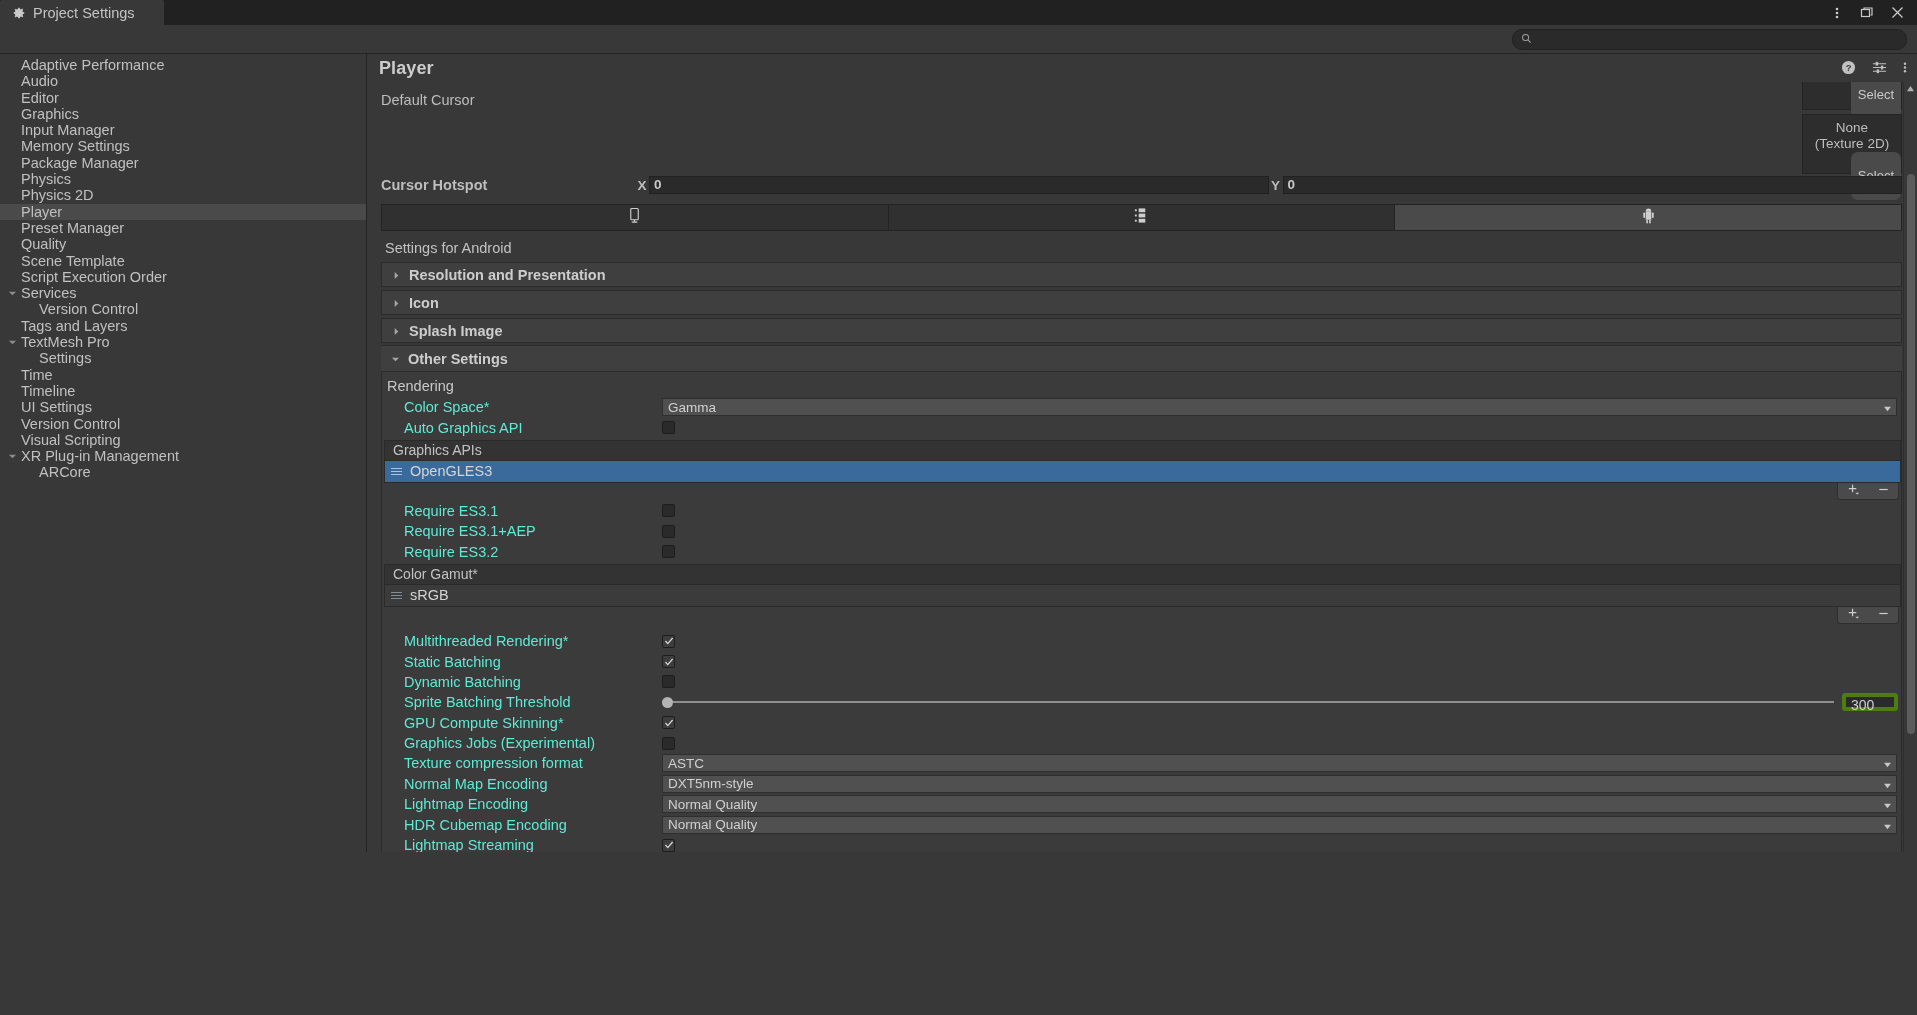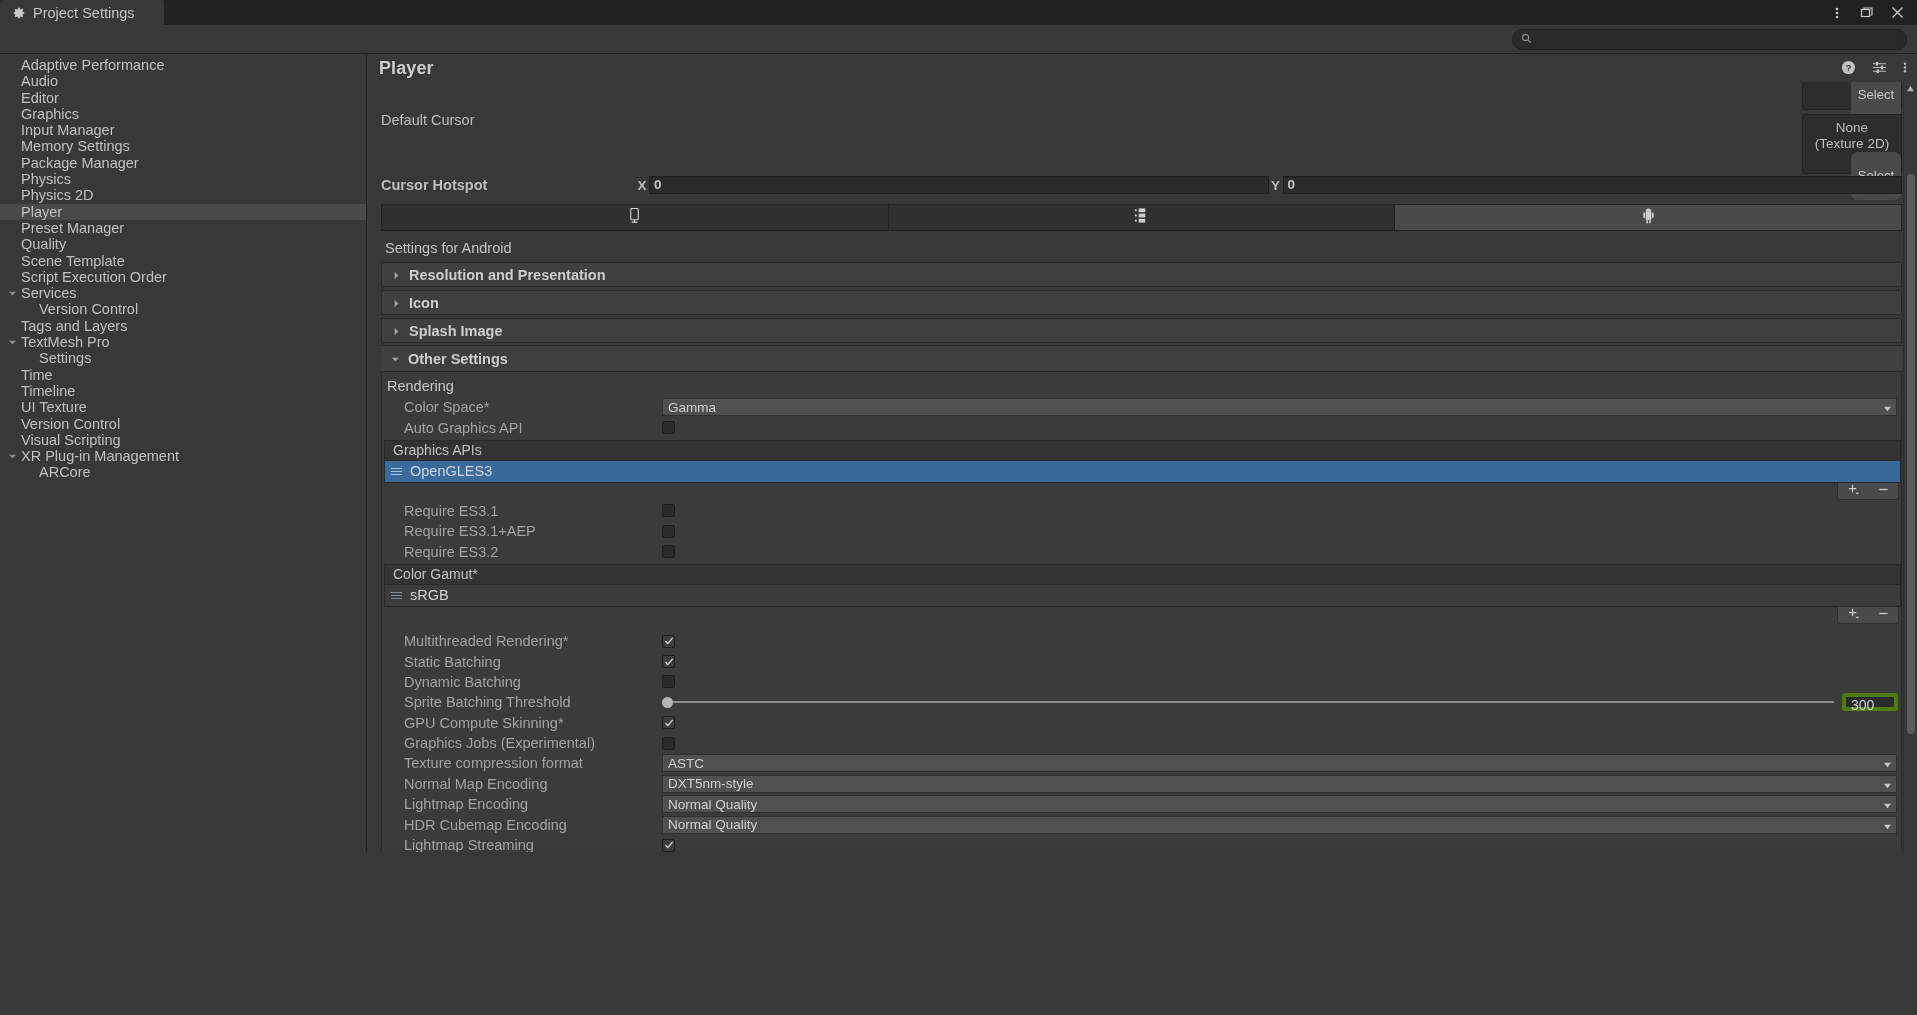--- a/index.html
+++ b/index.html
@@ -317,21 +317,21 @@
   .prop {
     display: flex;
     align-items: center;
     height: 20.4px;
     padding-left: 22px;
   }
   .prop-label {
     width: 258px;
     flex: 0 0 258px;
     font-size: 14.5px;
-    color: #a3a3a3;
+    color: #5eead4;
     white-space: nowrap;
   }
   .prop-ctl { flex: 1 1 auto; display: flex; align-items: center; min-width: 0; }
 
   .dropdown {
     height: 18px;
     background: #505050;
     border: 1px solid #2e2e2e;
     box-sizing: border-box;
     display: flex;
@@ -620,21 +620,21 @@
         <div class="side-item">
           <span class="side-arrow"></span>
           <span class="side-label">Time</span>
         </div>
         <div class="side-item">
           <span class="side-arrow"></span>
           <span class="side-label">Timeline</span>
         </div>
         <div class="side-item">
           <span class="side-arrow"></span>
-          <span class="side-label">UI Texture</span>
+          <span class="side-label">UI Settings</span>
         </div>
         <div class="side-item">
           <span class="side-arrow"></span>
           <span class="side-label">Version Control</span>
         </div>
         <div class="side-item">
           <span class="side-arrow"></span>
           <span class="side-label">Visual Scripting</span>
         </div>
         <div class="side-item">
@@ -676,21 +676,21 @@
                 <circle cx="2" cy="12" r="1.3" fill="#c0c0c0"></circle>
               </svg>
           </span>
         </div>
       </div>
 
       <div class="scrollwrap">
         <div class="content">
 
           <div class="objblock">
-            <div class="row-label-lg" style="top:30px">Default Cursor</div>
+            <div class="row-label-lg" style="top:10px">Default Cursor</div>
             <div class="objfield" style="top:-12px;height:40px;width:100px;">
               <span></span>
               <span class="obj-select">Select</span>
             </div>
             <div class="objfield" style="top:32px;height:60px;width:100px;">
               <span class="obj-empty-text">
                 <span>None</span><br>
                 <span>(Texture 2D)</span>
               </span>
               <span class="obj-select">Select</span>

